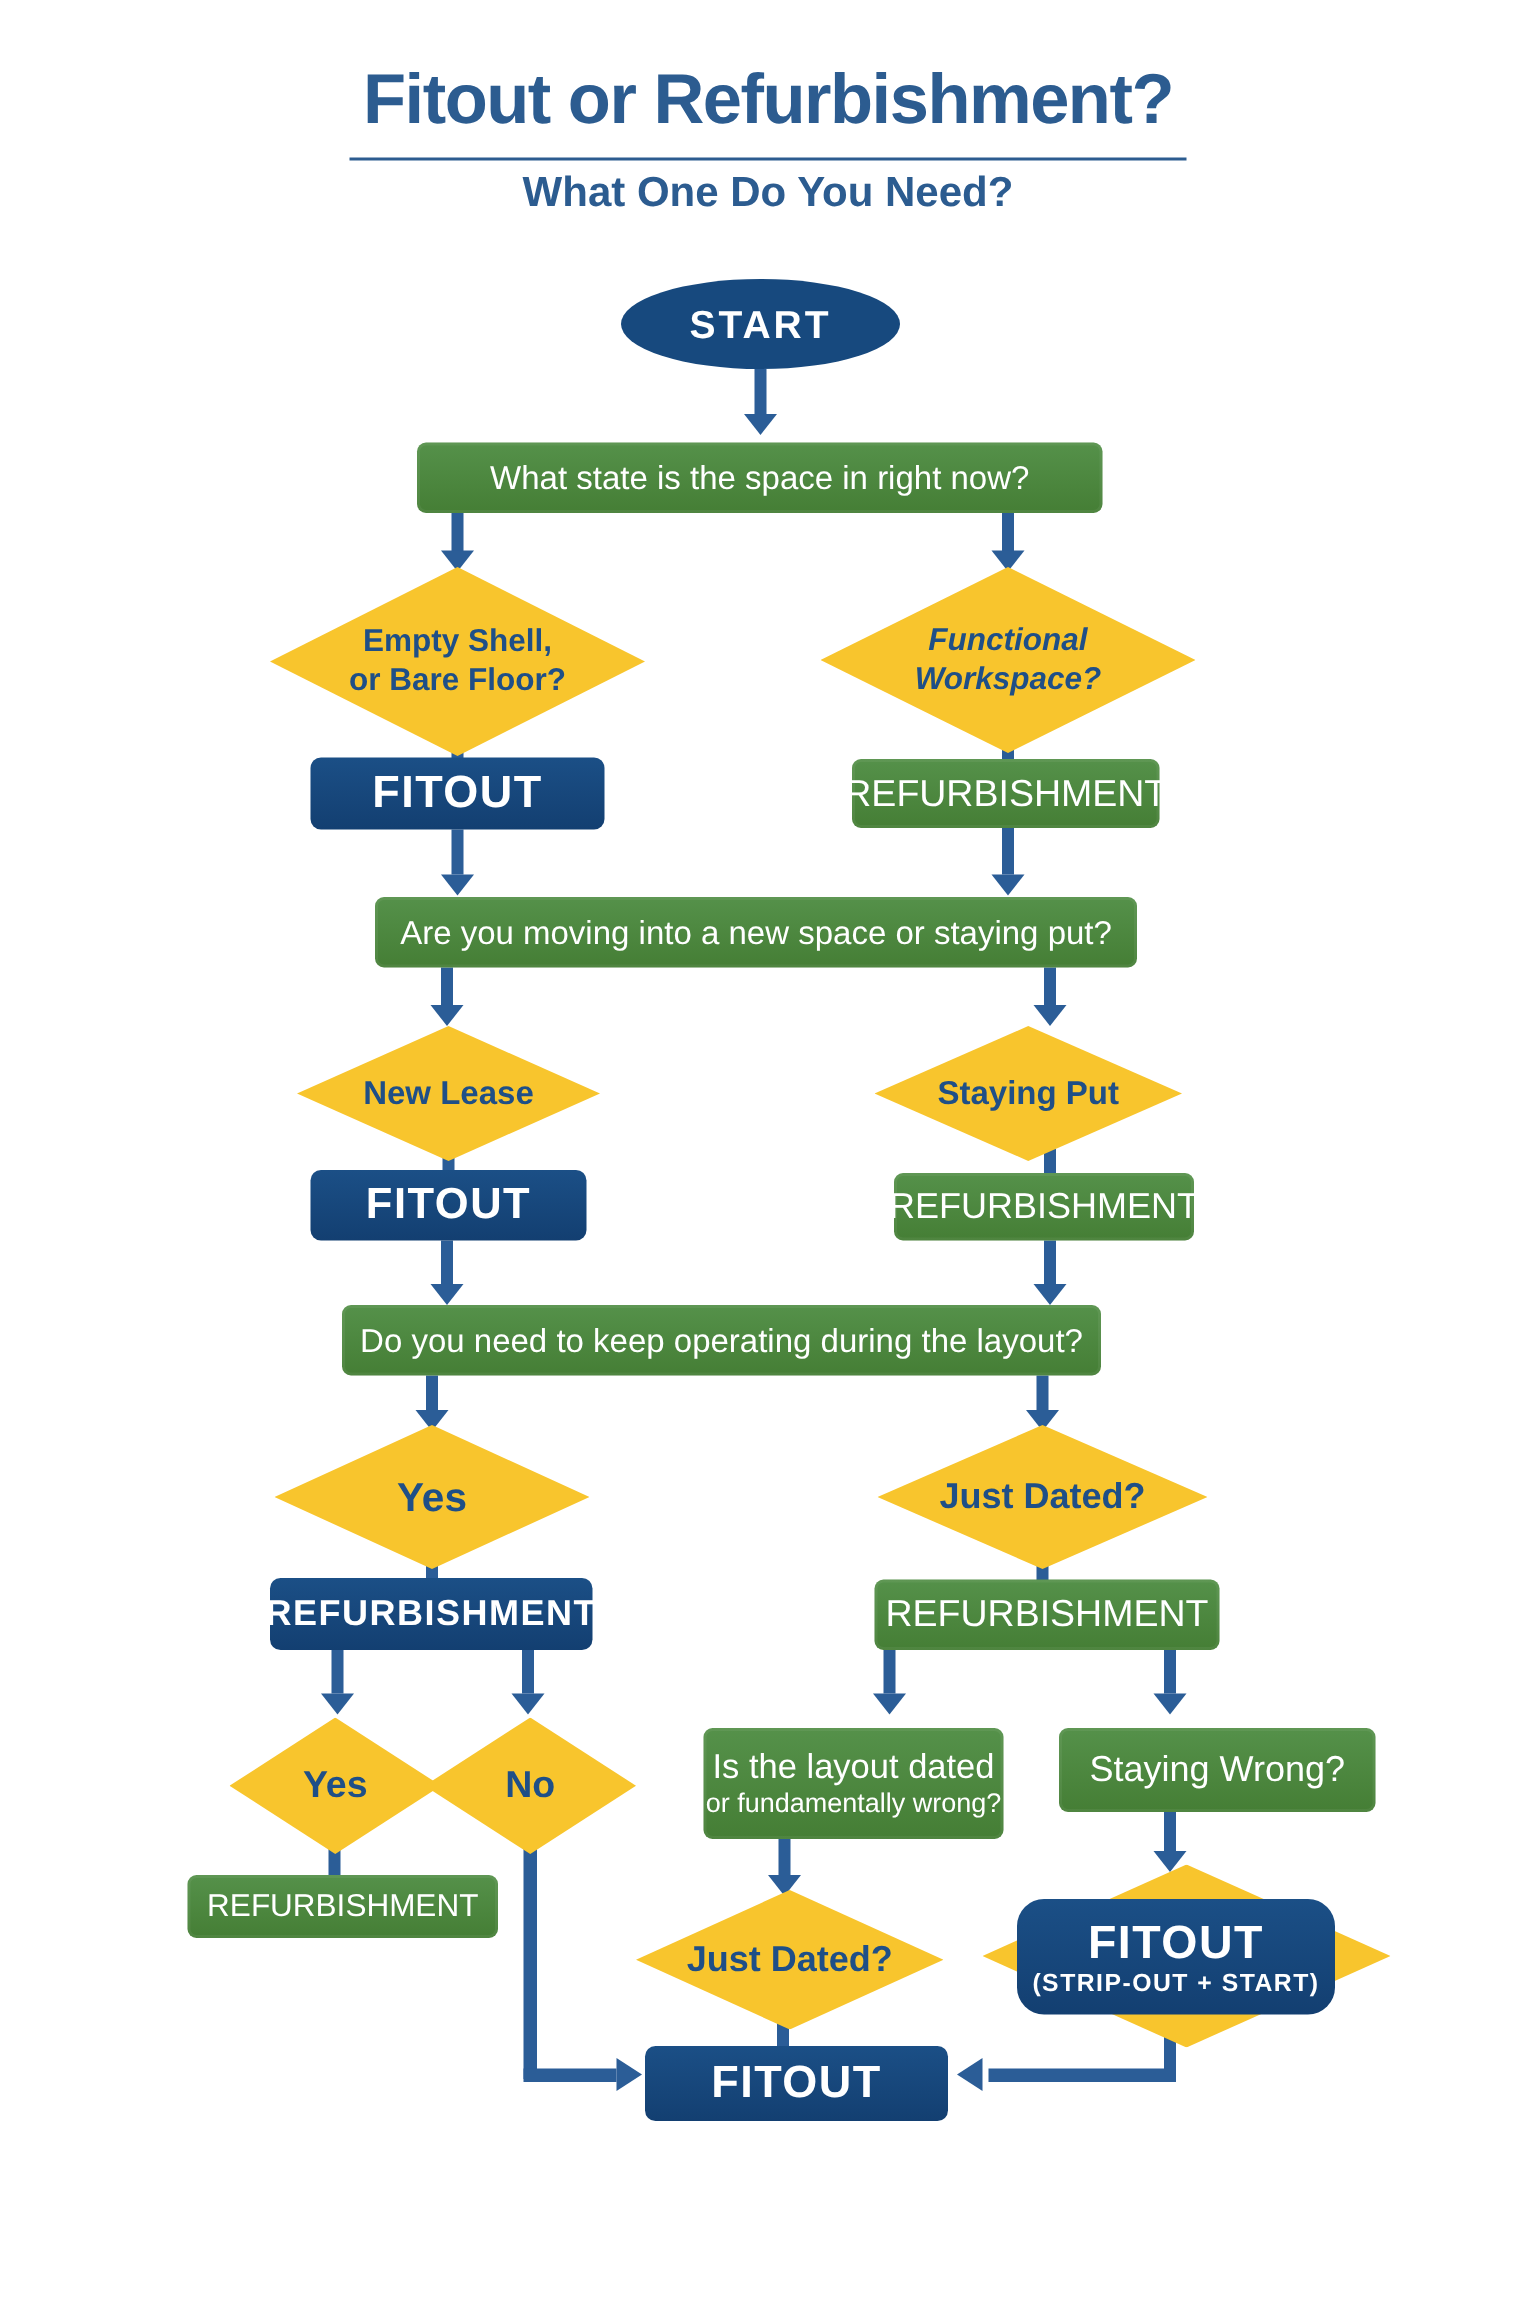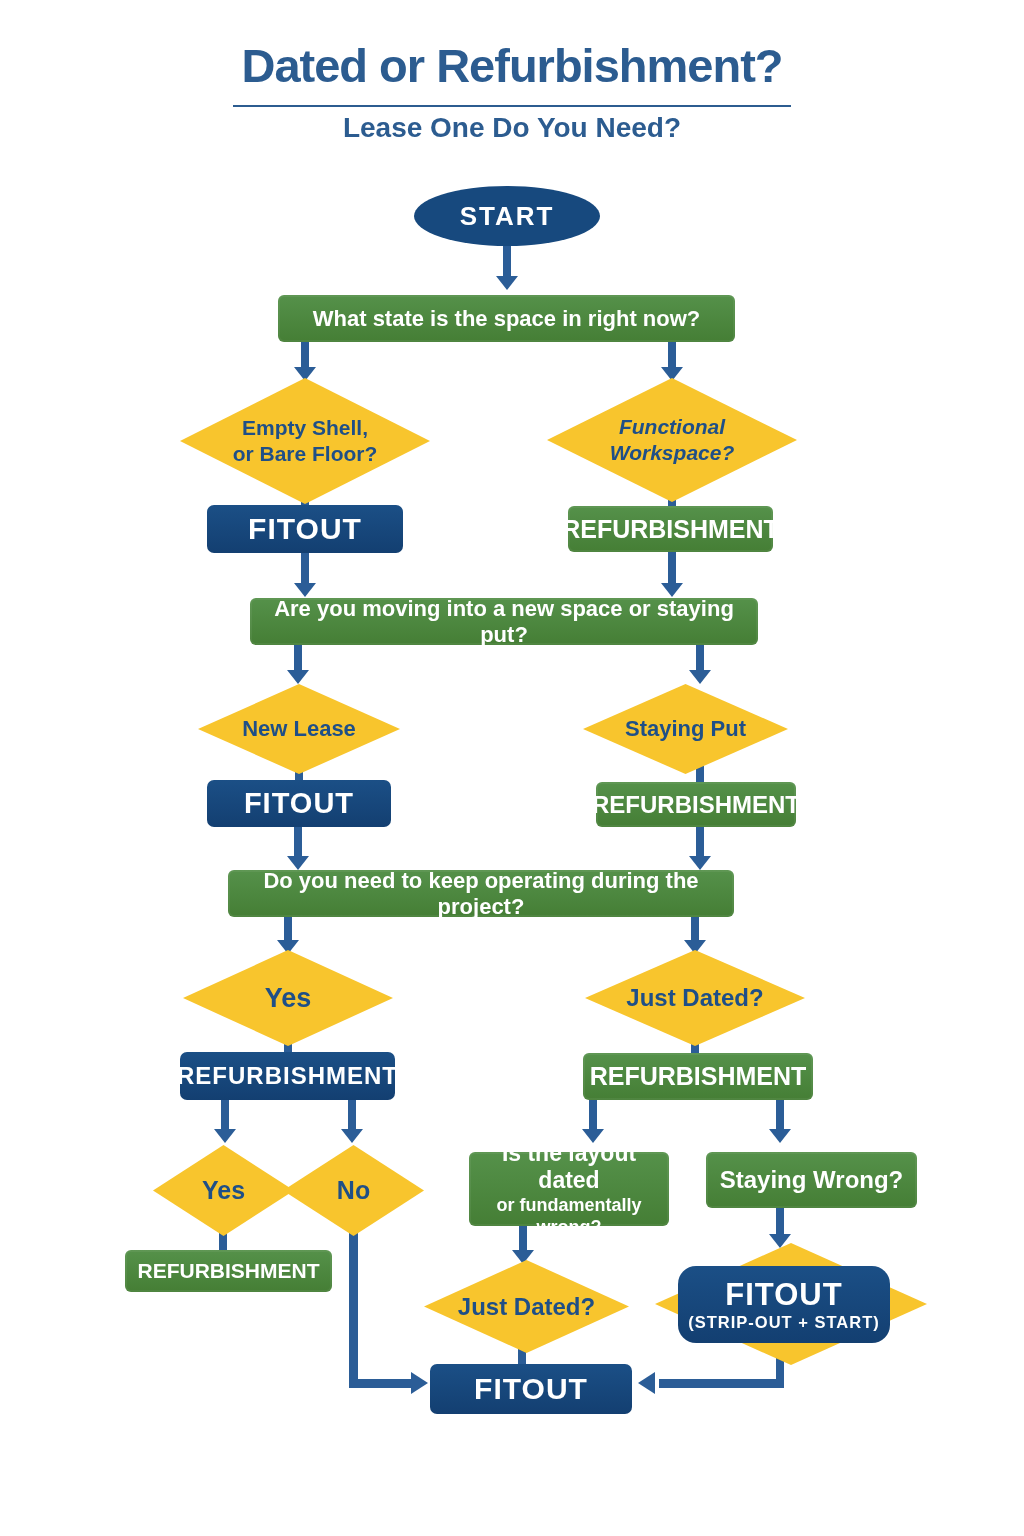--- a/index.html
+++ b/index.html
@@ -4,21 +4,21 @@
 <style>
   html,body{margin:0;padding:0;background:#fff;}
   .stage{position:relative;width:1024px;height:1536px;background:#ffffff;overflow:hidden;
          font-family:"Liberation Sans",sans-serif;margin:0 auto;}
   .abs{position:absolute;}
   .title{width:1024px;text-align:center;font-weight:bold;color:var(--heading);letter-spacing:-1px;z-index:2;}
   .subtitle{width:1024px;text-align:center;font-weight:bold;color:var(--heading);z-index:2;}
   .rule{background:var(--heading);z-index:2;}
   .oval{background:var(--blue);border-radius:50%;color:#fff;font-weight:bold;
         display:flex;align-items:center;justify-content:center;letter-spacing:2px;z-index:2;}
-  .q{background:linear-gradient(180deg,#55914a,#457e35);color:#fff;font-weight:bold;border-radius:6px;
+  .q{background:linear-gradient(180deg,#55914a,#457e35);color:#fff;font-weight:normal;border-radius:6px;
      display:flex;align-items:center;justify-content:center;text-align:center;z-index:2;
      box-shadow:inset 0 0 0 2px rgba(255,255,255,0.06);}
   .bluebox{background:linear-gradient(180deg,#1b4f86,#133f71);color:#fff;font-weight:bold;border-radius:7px;
      display:flex;align-items:center;justify-content:center;text-align:center;z-index:2;letter-spacing:1px;}
   .diamond{background:var(--yellow);clip-path:polygon(50% 0,100% 50%,50% 100%,0 50%);
      color:var(--dtext);font-weight:bold;display:flex;align-items:center;justify-content:center;
      text-align:center;white-space:pre-line;line-height:1.22;z-index:2;}
   .vline{width:8px;background:var(--arrow);z-index:1;}
   .hline{height:9px;background:var(--arrow);z-index:1;}
   .ah-down{width:0;height:0;border-left:11px solid transparent;border-right:11px solid transparent;
@@ -28,23 +28,23 @@
   .ah-left{width:0;height:0;border-top:11px solid transparent;border-bottom:11px solid transparent;
      border-right:17px solid var(--arrow);z-index:1;}
   .two{display:flex;flex-direction:column;align-items:center;justify-content:center;line-height:1.2;}
   .strip{border-radius:18px;z-index:3;}
 </style>
 </head>
 <body>
 
 <div class="stage">
 
-  <div class="abs title" style="top:38px;font-size:47px;">Dated or Refurbishment?</div>
+  <div class="abs title" style="top:38px;font-size:47px;">Fitout or Refurbishment?</div>
   <div class="abs rule" style="left:233px;top:105px;width:558px;height:2px;"></div>
-  <div class="abs subtitle" style="top:112px;font-size:28px;">Lease One Do You Need?</div>
+  <div class="abs subtitle" style="top:112px;font-size:28px;">What One Do You Need?</div>
 
   <div class="abs oval" style="left:414px;top:186px;width:186px;height:60px;font-size:26px;">START</div>
   <div class="abs vline" style="left:503px;top:246px;height:31px;"></div>
   <div class="abs ah-down" style="left:496px;top:276px;"></div>
 
   <div class="abs q" style="left:278px;top:295px;width:457px;height:47px;font-size:22px;">What state is the space in right now?</div>
   <div class="abs vline" style="left:301px;top:342px;height:26px;"></div>
   <div class="abs ah-down" style="left:294px;top:367px;"></div>
   <div class="abs vline" style="left:668px;top:342px;height:26px;"></div>
   <div class="abs ah-down" style="left:661px;top:367px;"></div>
@@ -74,21 +74,21 @@
   <div class="abs vline" style="left:295px;top:766px;height:16px;"></div>
   <div class="abs vline" style="left:696px;top:766px;height:18px;"></div>
 
   <div class="abs bluebox" style="left:207px;top:780px;width:184px;height:47px;font-size:29px;">FITOUT</div>
   <div class="abs q" style="left:596px;top:782px;width:200px;height:45px;font-size:24px;">REFURBISHMENT</div>
   <div class="abs vline" style="left:294px;top:827px;height:29px;"></div>
   <div class="abs ah-down" style="left:287px;top:856px;"></div>
   <div class="abs vline" style="left:696px;top:827px;height:29px;"></div>
   <div class="abs ah-down" style="left:689px;top:856px;"></div>
 
-  <div class="abs q" style="left:228px;top:870px;width:506px;height:47px;font-size:22px;">Do you need to keep operating during the project?</div>
+  <div class="abs q" style="left:228px;top:870px;width:506px;height:47px;font-size:22px;">Do you need to keep operating during the layout?</div>
   <div class="abs vline" style="left:284px;top:917px;height:23px;"></div>
   <div class="abs ah-down" style="left:277px;top:940px;"></div>
   <div class="abs vline" style="left:691px;top:917px;height:23px;"></div>
   <div class="abs ah-down" style="left:684px;top:940px;"></div>
 
   <div class="abs diamond" style="left:183px;top:950px;width:210px;height:96px;font-size:27px;">Yes</div>
   <div class="abs diamond" style="left:585px;top:950px;width:220px;height:96px;font-size:24px;">Just Dated?</div>
   <div class="abs vline" style="left:284px;top:1038px;height:16px;"></div>
   <div class="abs vline" style="left:691px;top:1038px;height:17px;"></div>
 

